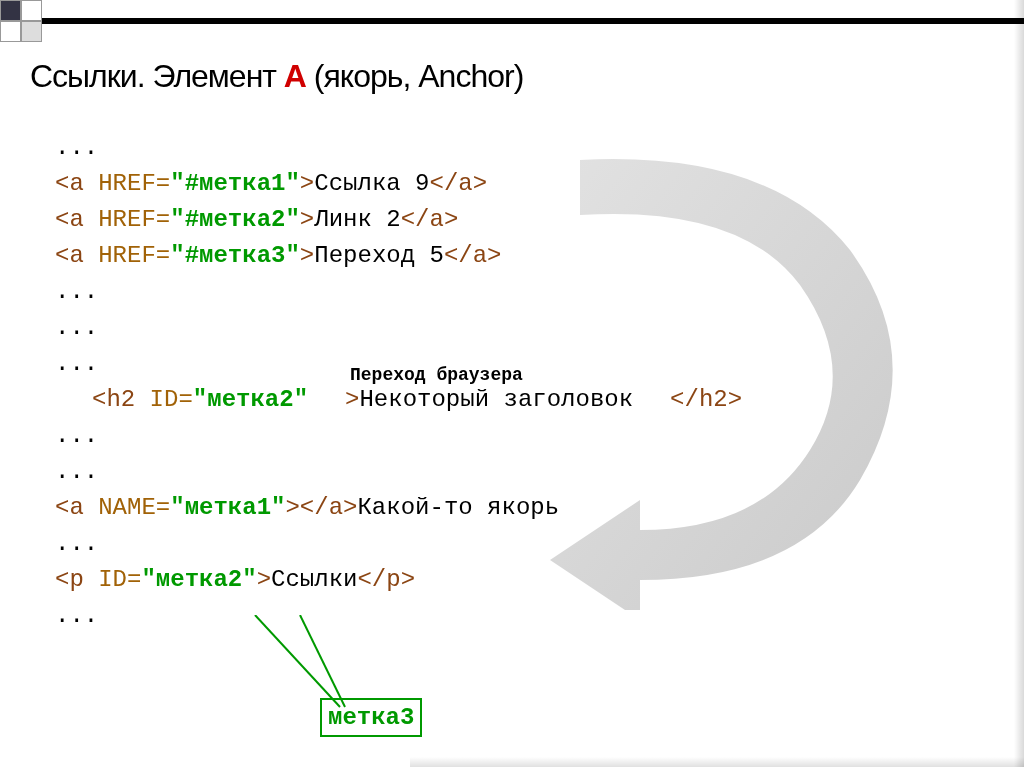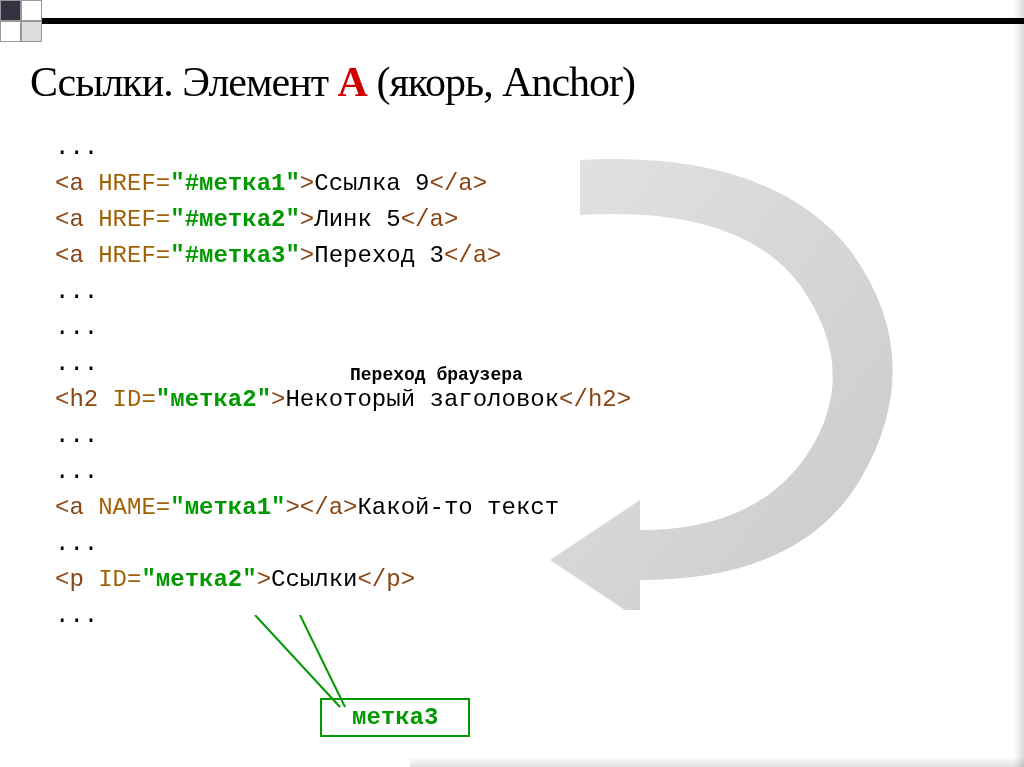--- a/index.html
+++ b/index.html
@@ -45,40 +45,39 @@
       display: flex;
       flex-direction: column;
     }
     .line-top { height: 18px; }
     .line-mid { height: 6px; background: #000; }
     .line-bot { flex: 1; }
     .title {
       position: absolute;
       top: 58px;
       left: 30px;
-      font-size: 42px;
+      font-size: 32px;
       color: #000;
       font-weight: normal;
       letter-spacing: -1px;
-      font-family: Liberation Serif, serif;
     }
     .title .red-a { color: #d00000; font-weight: bold; }
     .code-area {
       position: absolute;
       top: 130px;
       left: 55px;
       font-family: 'Courier New', monospace;
       font-size: 24px;
       line-height: 36px;
       color: #000;
     }
     .ln { white-space: pre; position: relative; }
     .tag-a { color: #8B4513; }
     .attr { color: #a16207; }
-    .h2tag { color: #8B4513; }
+    .h2tag { color: #8B4513; margin-left: 37px; }
     .p-tag { color: #8B4513; }
     .quoted-green { color: #009900; font-weight: bold; }
     .arrow-container {
       position: absolute;
       top: 130px;
       left: 490px;
       width: 450px;
       height: 480px;
       pointer-events: none;
     }
@@ -88,21 +87,21 @@
       left: 350px;
       font-family: 'Courier New', monospace;
       font-size: 18px;
       font-weight: bold;
     }
     .label-box {
       position: absolute;
       bottom: 30px;
       left: 320px;
       border: 2px solid #009900;
-      padding: 4px 30px;
+      padding: 4px 6px;
       font-family: 'Courier New', monospace;
       font-size: 24px;
       color: #009900;
       font-weight: bold;
     }
     .connector {
       position: absolute;
       pointer-events: none;
     }
     .shadow-right {
@@ -166,29 +165,29 @@
              Q 270 400 320 320
              Q 370 240 310 155
              Q 250 75 90 85
              Z" fill="url(#arrGrad)" opacity="0.75"></path>
   </svg>
 </div>
 
 <div class="code-area">
   <div class="ln"><span>...</span></div>
   <div class="ln"><span class="tag-a">&lt;a</span><span class="attr"> HREF=</span><span class="quoted-green">"#метка1"</span><span class="tag-a">&gt;</span><span>Ссылка 9</span><span class="tag-a">&lt;/a&gt;</span></div>
-  <div class="ln"><span class="tag-a">&lt;a</span><span class="attr"> HREF=</span><span class="quoted-green">"#метка2"</span><span class="tag-a">&gt;</span><span>Линк 5</span><span class="tag-a">&lt;/a&gt;</span></div>
-  <div class="ln"><span class="tag-a">&lt;a</span><span class="attr"> HREF=</span><span class="quoted-green">"#метка3"</span><span class="tag-a">&gt;</span><span>Переход 3</span><span class="tag-a">&lt;/a&gt;</span></div>
+  <div class="ln"><span class="tag-a">&lt;a</span><span class="attr"> HREF=</span><span class="quoted-green">"#метка2"</span><span class="tag-a">&gt;</span><span>Линк 2</span><span class="tag-a">&lt;/a&gt;</span></div>
+  <div class="ln"><span class="tag-a">&lt;a</span><span class="attr"> HREF=</span><span class="quoted-green">"#метка3"</span><span class="tag-a">&gt;</span><span>Переход 5</span><span class="tag-a">&lt;/a&gt;</span></div>
   <div class="ln"><span>...</span></div>
   <div class="ln"><span>...</span></div>
   <div class="ln"><span>...</span></div>
   <div class="ln"><span class="h2tag">&lt;h2</span><span class="attr"> ID=</span><span class="quoted-green">"метка2"</span><span class="h2tag">&gt;</span><span>Некоторый заголовок</span><span class="h2tag">&lt;/h2&gt;</span></div>
   <div class="ln"><span>...</span></div>
   <div class="ln"><span>...</span></div>
-  <div class="ln"><span class="tag-a">&lt;a</span><span class="attr"> NAME=</span><span class="quoted-green">"метка1"</span><span class="tag-a">&gt;</span><span class="tag-a">&lt;/a&gt;</span><span>Какой-то текст</span></div>
+  <div class="ln"><span class="tag-a">&lt;a</span><span class="attr"> NAME=</span><span class="quoted-green">"метка1"</span><span class="tag-a">&gt;</span><span class="tag-a">&lt;/a&gt;</span><span>Какой-то якорь</span></div>
   <div class="ln"><span>...</span></div>
   <div class="ln"><span class="p-tag">&lt;p</span><span class="attr"> ID=</span><span class="quoted-green">"метка2"</span><span class="p-tag">&gt;</span><span>Ссылки</span><span class="p-tag">&lt;/p&gt;</span></div>
   <div class="ln"><span>...</span></div>
 </div>
 
 <div class="transition-label">Переход браузера</div>
 
 <svg class="connector" style="top:615px; left:190px;" width="200" height="110">
   <line x1="65" y1="0" x2="150" y2="92" stroke="#009900" stroke-width="2"></line>
   <line x1="110" y1="0" x2="155" y2="92" stroke="#009900" stroke-width="2"></line>

